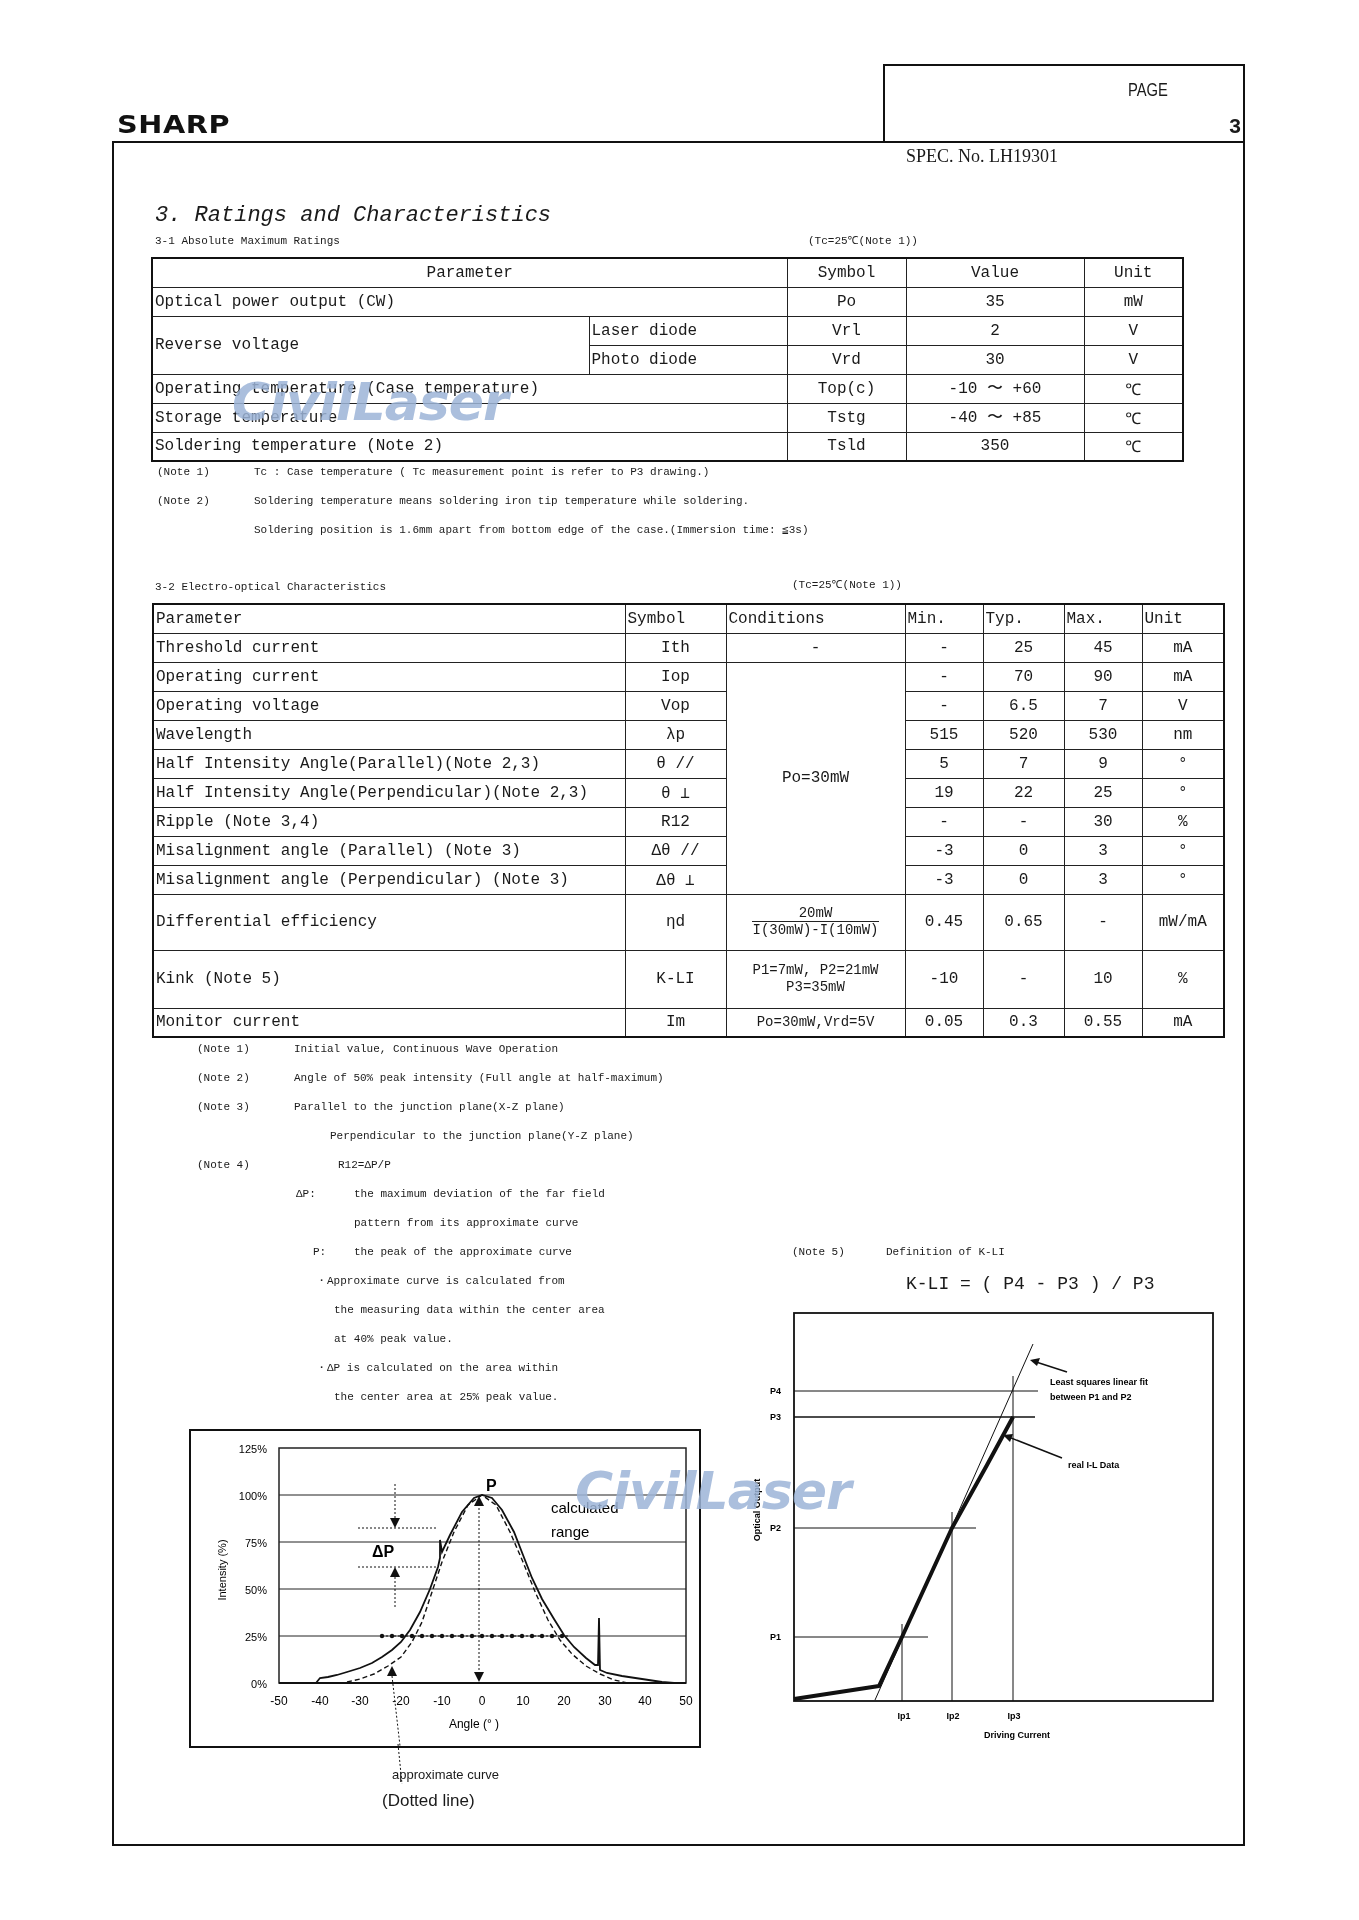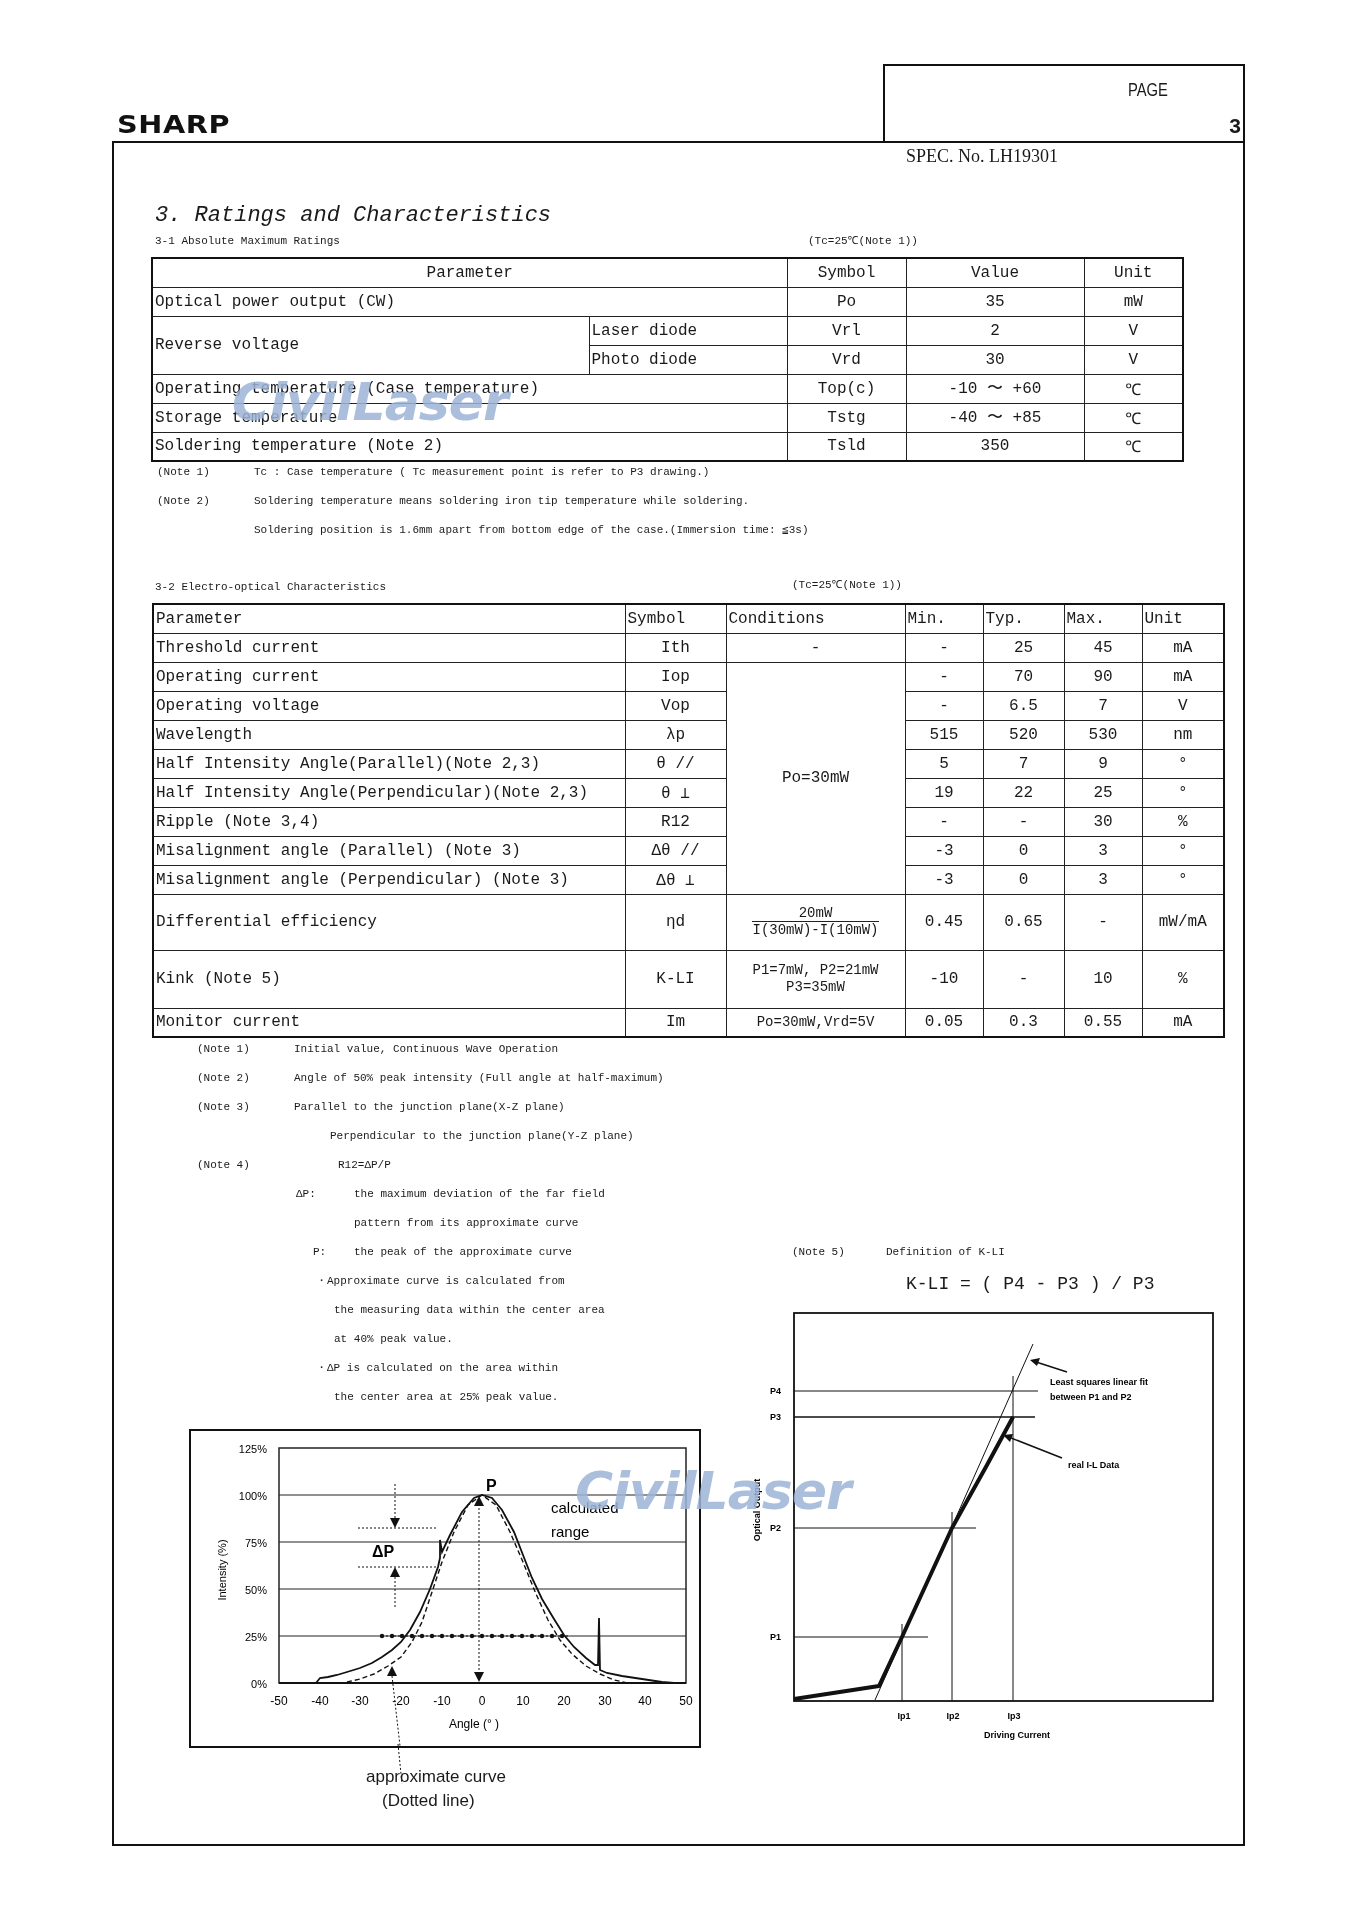--- a/index.html
+++ b/index.html
@@ -347,21 +347,21 @@
     <text x="549" y="1511" font-size="15">calculated</text>
     <text x="549" y="1535" font-size="15">range</text>
 
     <polygon points="390,1664 385,1674 395,1674" fill="#111"></polygon>
     <line x1="390" y1="1674" x2="398" y2="1744" stroke="#111" stroke-width="1" stroke-dasharray="2 2"></line>
   </svg>
 </div>
 <svg class="abs" style="left:380px; top:1744px;" width="30" height="50">
   <line x1="18" y1="0" x2="22" y2="40" stroke="#111" stroke-width="1" stroke-dasharray="2 2"></line>
 </svg>
-<div class="abs" style="left:366px; top:1767px; font-family:'Liberation Sans', sans-serif; font-size:17px;">approximate curve</div>
+<div class="abs" style="left:392px; top:1767px; font-family:'Liberation Sans', sans-serif; font-size:13px;">approximate curve</div>
 <div class="abs" style="left:382px; top:1791px; font-family:'Liberation Sans', sans-serif; font-size:17px;">(Dotted line)</div>
 
 <svg class="abs" style="left:740px; top:1300px;" width="490" height="450" viewBox="740 1300 490 450">
   <rect x="794" y="1313" width="419" height="388" fill="none" stroke="#111" stroke-width="1.8"></rect>
 
   <line x1="794" y1="1391" x2="1038" y2="1391" stroke="#111" stroke-width="1"></line>
   <line x1="794" y1="1417" x2="1035" y2="1417" stroke="#111" stroke-width="1.5"></line>
   <line x1="794" y1="1528" x2="976" y2="1528" stroke="#111" stroke-width="1"></line>
   <line x1="794" y1="1637" x2="928" y2="1637" stroke="#111" stroke-width="1"></line>
 

